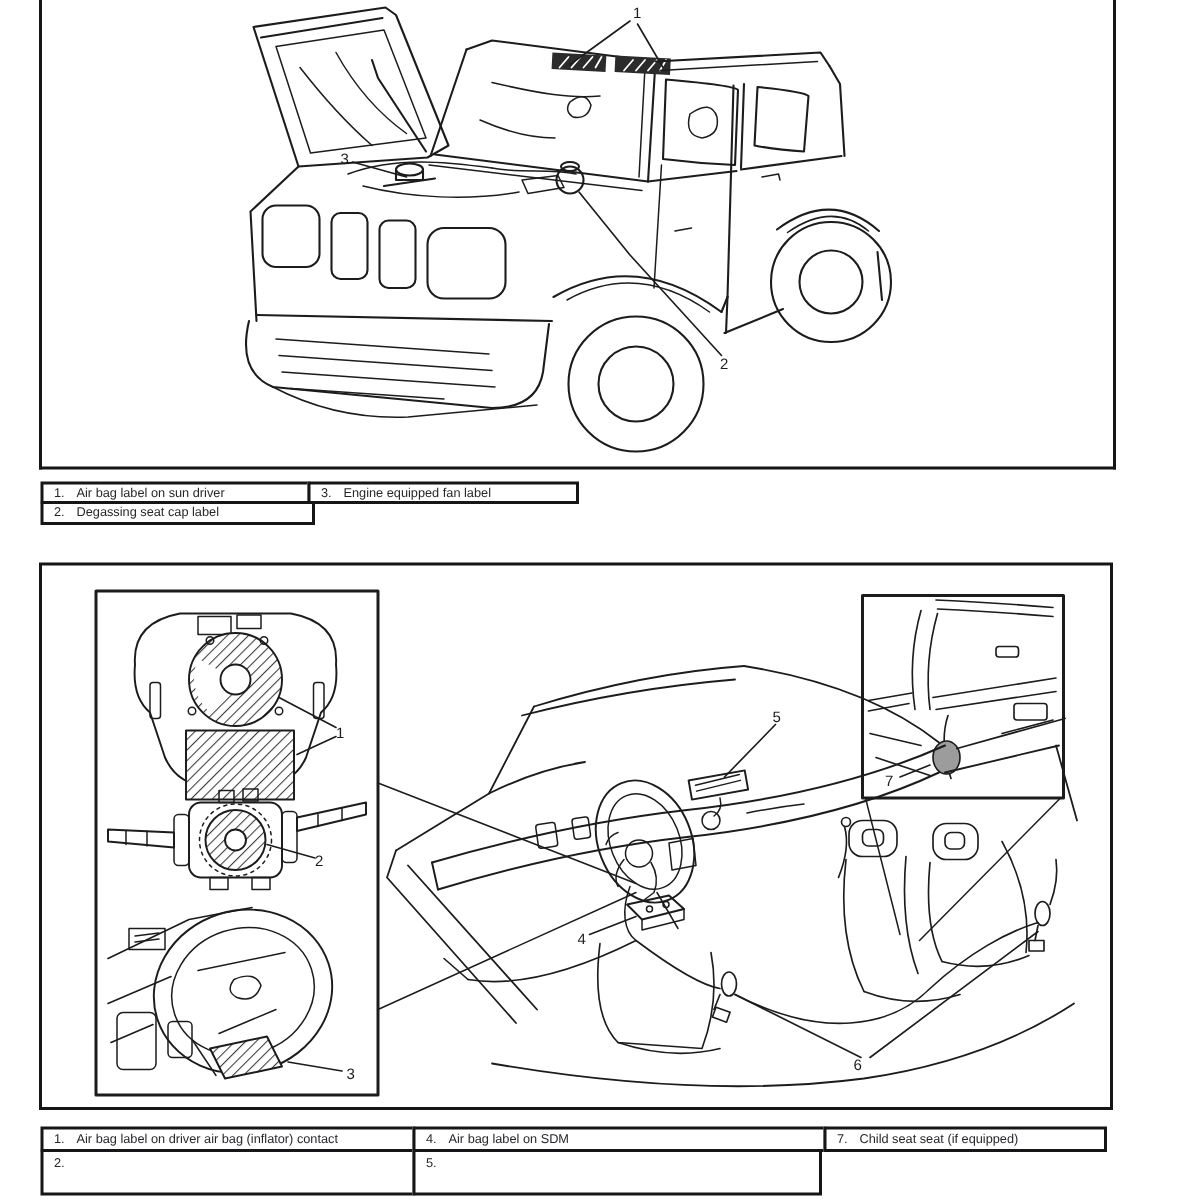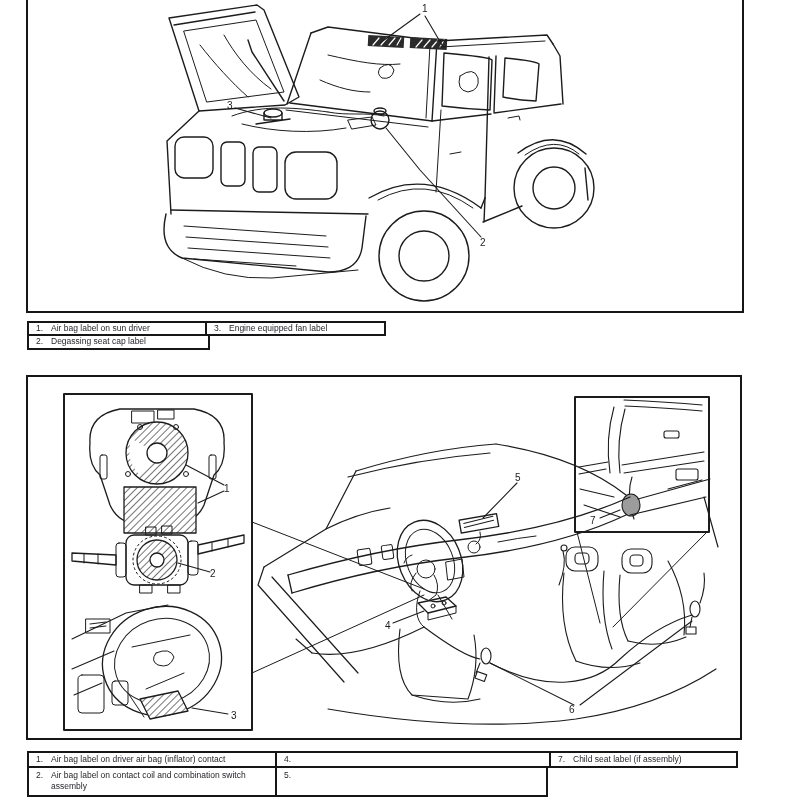--- a/index.html
+++ b/index.html
@@ -328,28 +328,28 @@
 </div>
 
 <div>
   <div class="lrow" style="left:27px;top:751px;">
     <div class="lcell vcenter" style="width:250px;height:17px;">
       <span class="lnum">1.</span>
       <span class="ltxt">Air bag label on driver air bag (inflator) contact</span>
     </div>
     <div class="lcell vcenter" style="width:276px;height:17px;">
       <span class="lnum">4.</span>
+      <span class="ltxt">Air bag label on SDM</span>
     </div>
     <div class="lcell vcenter" style="width:189px;height:17px;">
       <span class="lnum">7.</span>
-      <span class="ltxt">Child seat label (if assembly)</span>
+      <span class="ltxt">Child seat seat (if equipped)</span>
     </div>
   </div>
   <div class="lrow" style="left:27px;top:766px;">
     <div class="lcell vtop" style="width:250px;height:31px;">
       <span class="lnum">2.</span>
-      <span class="ltxt">Air bag label on contact coil and combination switch assembly</span>
     </div>
     <div class="lcell vtop" style="width:273px;height:31px;">
       <span class="lnum">5.</span>
     </div>
   </div>
 </div>
 
 </body></html>

